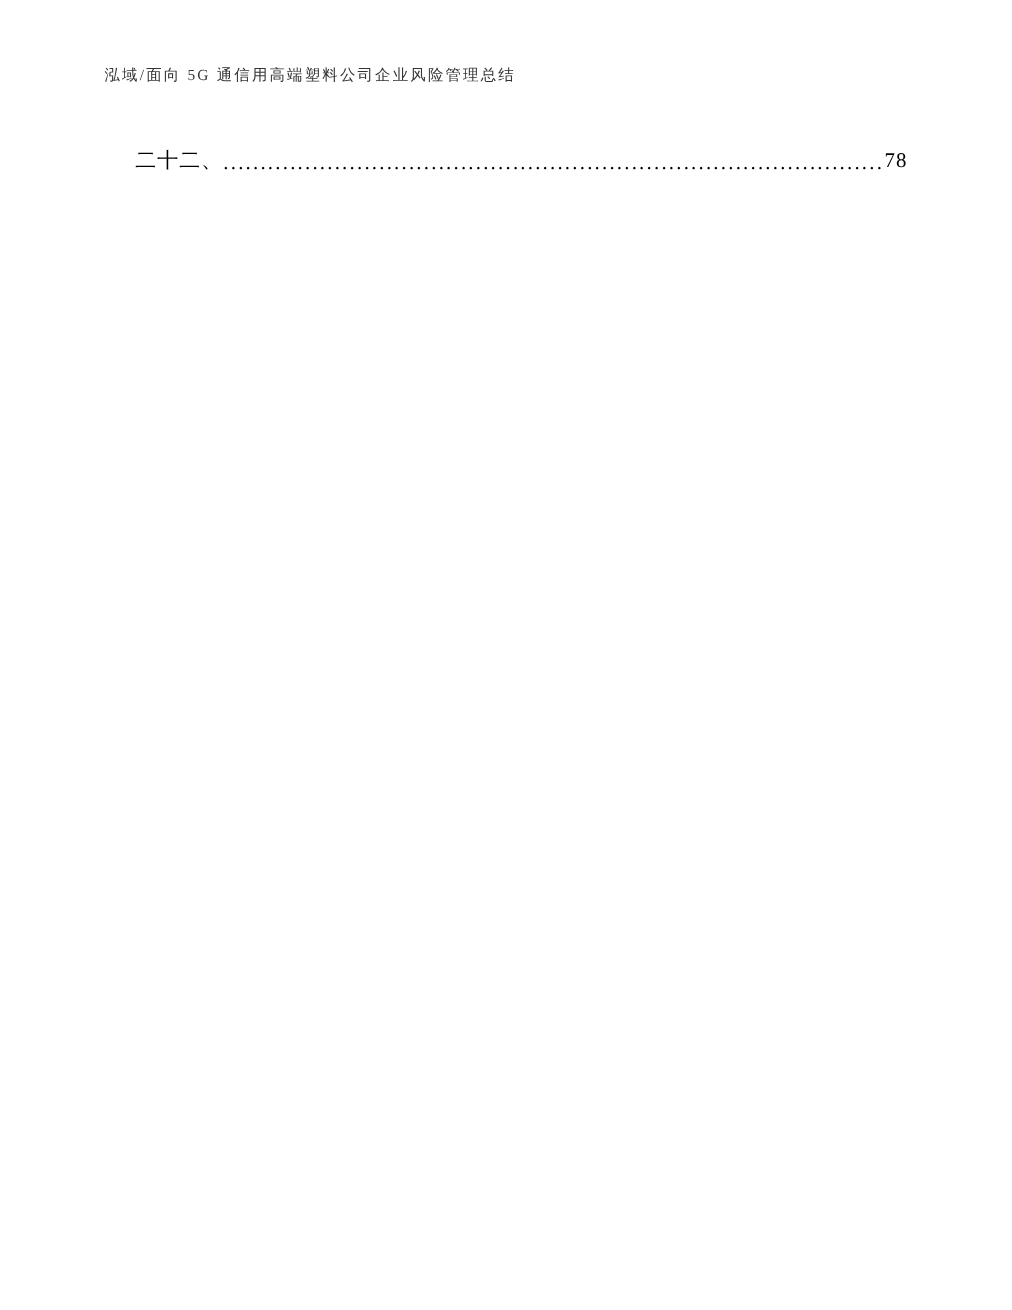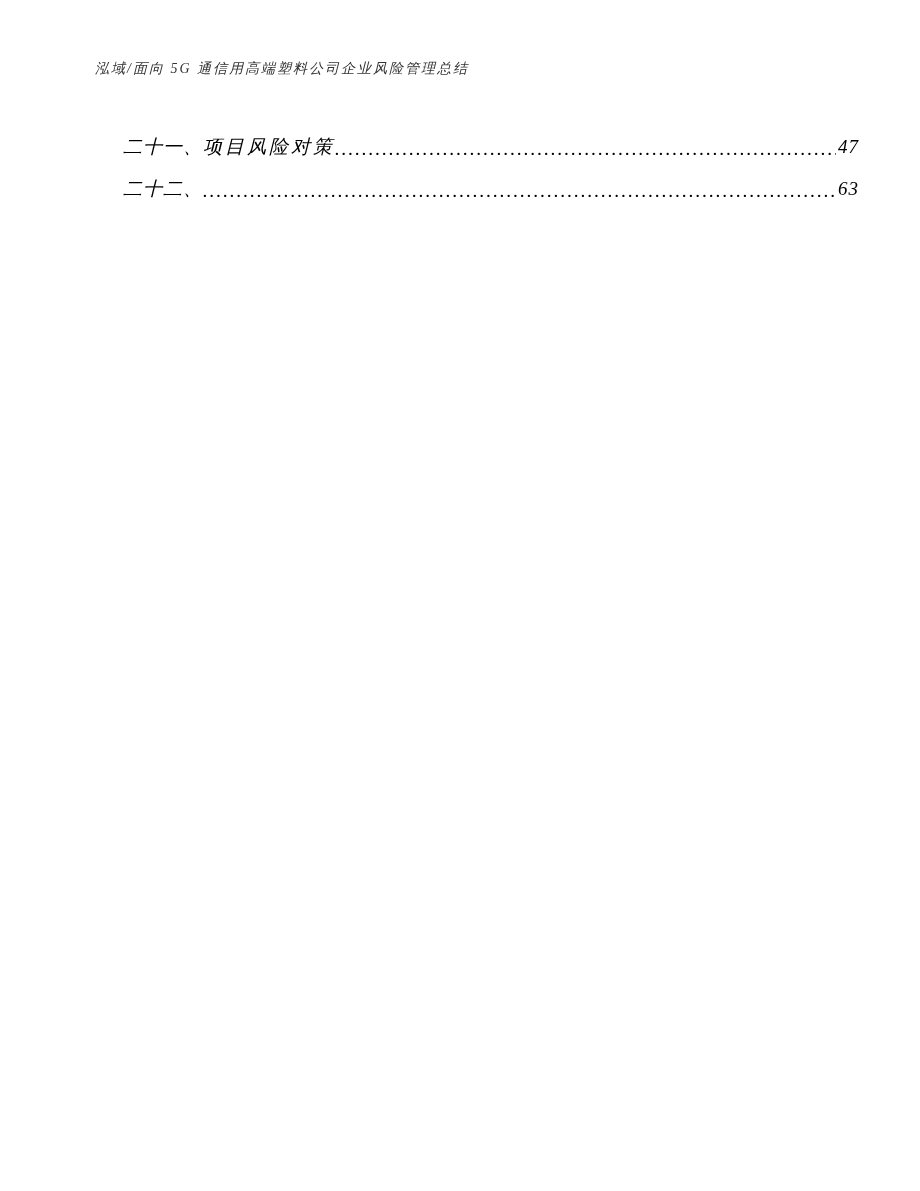--- a/index.html
+++ b/index.html
@@ -10,22 +10,21 @@
     body {
       background: #ffffff;
       width: 920px;
       height: 1191px;
       font-family: "SimSun", "STSong", serif;
       position: relative;
     }
     .page {
       width: 100%;
       height: 100%;
-      padding: 60px 61px 60px 95px;
-      font-style: italic;
+      padding: 60px 95px 60px 95px;
     }
     .header {
       font-size: 14px;
       color: #333;
       letter-spacing: 2px;
       font-family: "KaiTi", "STKaiti", serif;
       margin-bottom: 48px;
     }
     .toc-entries {
       margin-top: 10px;
@@ -66,27 +65,21 @@
     }
   </style>
 </head>
 <body>
 
 <div class="page">
   <div class="header">泓域/面向 5G 通信用高端塑料公司企业风险管理总结</div>
 
   <div class="toc-entries">
 
-    <div class="toc-entry">
-      <span class="toc-number">二十一、</span>
-      <span class="toc-title">项目风险对策</span>
-      <span class="toc-dots"></span>
-      <span class="toc-page">47</span>
-    </div>
 
     <div class="toc-entry">
       <span class="toc-number">二十二、</span>
       <span class="toc-dots"></span>
-      <span class="toc-page">63</span>
+      <span class="toc-page">78</span>
     </div>
 
   </div>
 </div>
 
 </body></html>

